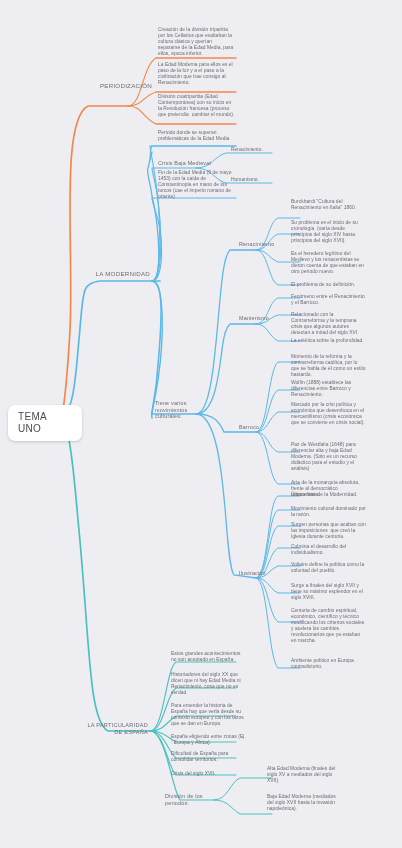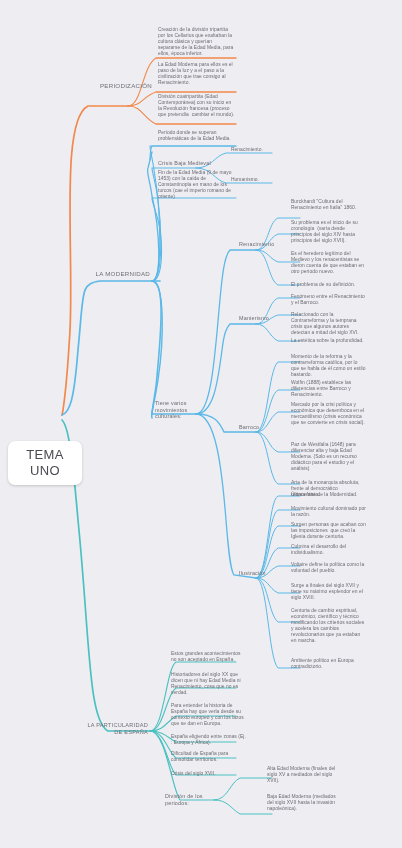--- a/index.html
+++ b/index.html
@@ -19,26 +19,25 @@
     color:#5b5b63;
     line-height:1.22;
     white-space:pre-wrap;
   }
 
   
   .root{
     background:#ffffff;
     border-radius:7px;
     box-shadow:0 1px 3px rgba(0,0,0,.18);
-    font-size:13px;
+    font-size:10px;
     color:#4a4a52;
-    text-align:center;
+    text-align:left;
     padding:6px 10px;
     letter-spacing:.3px;
-    margin-top:36px;
   }
 
   
   .l1{
     font-size:6.2px;
     color:#6e6e76;
     letter-spacing:.25px;
     padding:0 2px 2px 2px;
   }
 

